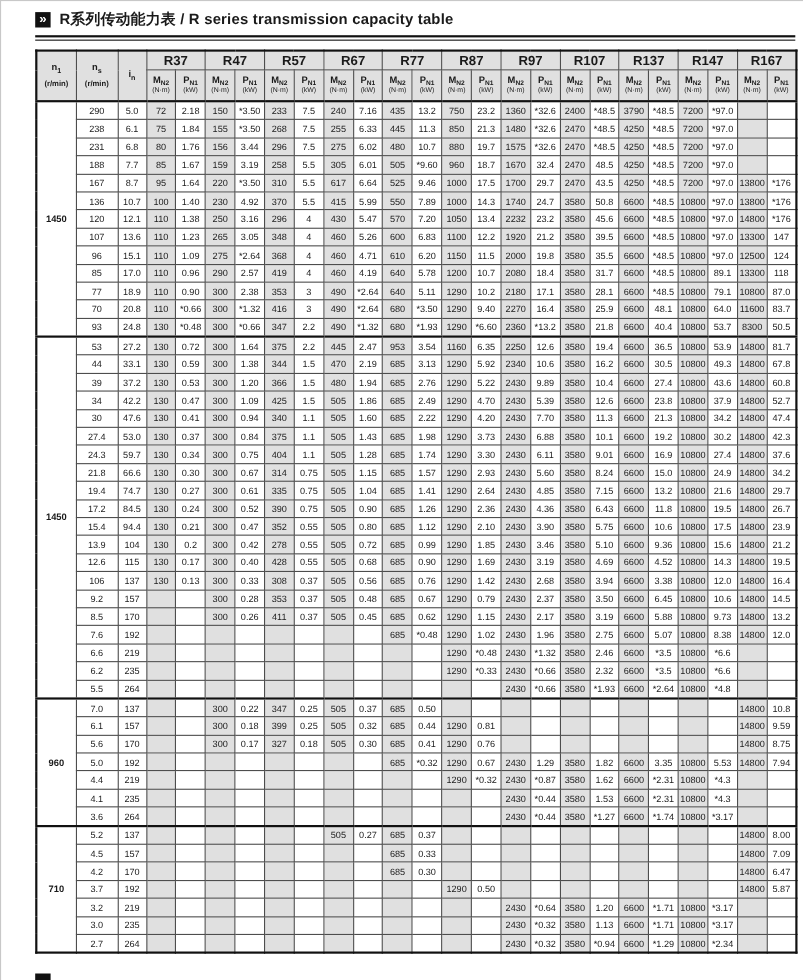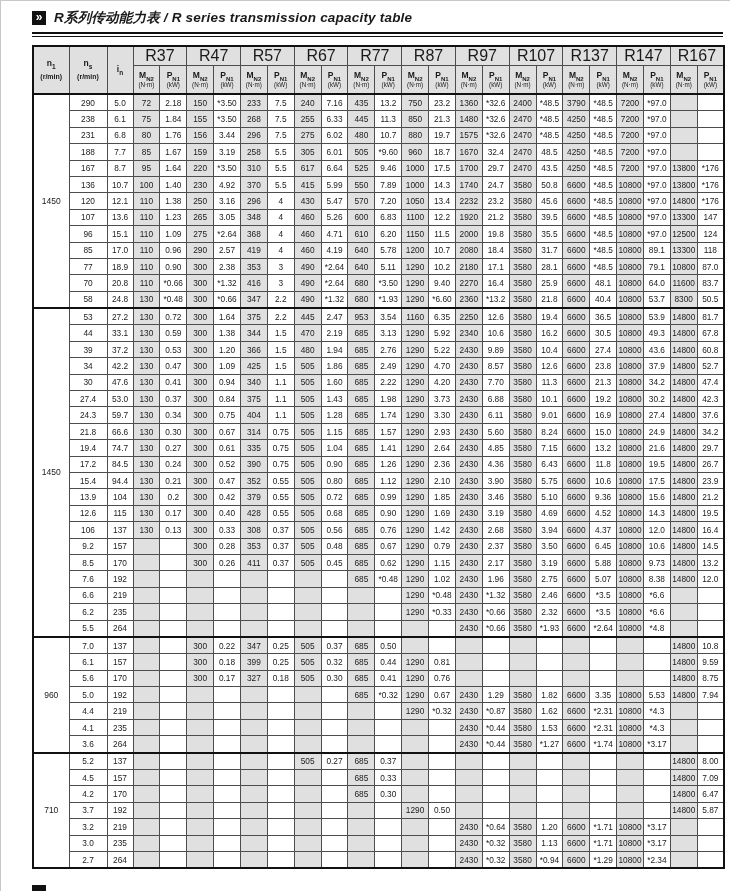--- a/index.html
+++ b/index.html
@@ -11,47 +11,47 @@
   .page {
     position:absolute; inset:0;
     border-left:1px solid #c8c8c8; border-top:1px solid #c8c8c8;
     box-sizing:border-box;
   }
   .title-row { position:absolute; left:31px; top:8px; height:18px; display:flex; align-items:center; gap:8px; }
   .title-icon {
     width:14px; height:14px; background:#111; color:#fff;
     font-size:12px; line-height:13px; text-align:center; font-weight:bold; flex:0 0 auto;
   }
-  .title-text { font-size:13.5px; font-weight:bold; letter-spacing:0.2px; white-space:nowrap;font-style:italic; }
+  .title-text { font-size:13.5px; font-weight:bold; letter-spacing:0.2px; white-space:nowrap; }
   .title-rule {
     position:absolute; left:31px; top:31px; width:691px; height:2px;
     border-top:2px solid #111; border-bottom:1px solid #111;
   }
   table.cap {
     position:absolute; left:31px; top:44px; width:691px;
     border-collapse:collapse; table-layout:fixed;
     border:2px solid #111;
   }
   .cap th, .cap td {
     border:1px solid #4d4d4d; padding:0; margin:0;
     text-align:center; vertical-align:middle;
     overflow:hidden; white-space:nowrap;
   }
   .cap thead th { background:#e0e0e0; }
   .hdr-col { font-size:8.5px; font-weight:bold; line-height:1.25; }
   .hdr-col sub { font-size:6.5px; }
   .hdr-col .unit2 { font-size:7px; font-weight:bold; }
-  .model-th { font-size:16px; font-weight:normal; height:16px; }
+  .model-th { font-size:12px; font-weight:bold; height:16px; }
   .sub-th { font-size:8.5px; font-weight:bold; height:27px; line-height:1.1; }
   .sub-th sub { font-size:6px; }
   .sub-th .unit { font-size:6.3px; font-weight:normal; line-height:1; }
   .cap tbody td { font-size:8.3px; height:15.4px; background:#fff; }
   .cap tbody td.m { background:#e0e0e0; }
   .cap tbody td.p { background:#ffffff; }
-  .cap tbody td.n1 { font-size:8.5px; background:#fff; }
+  .cap tbody td.n1 { font-size:8.5px; background:#fff;font-weight:bold; }
   .cap tbody tr.gstart td { border-top:2px solid #111; }
   .bottom-mark { position:absolute; left:31px; top:884px; width:14px; height:7px; background:#111; }
 </style>
 </head>
 <body>
 
 <div class="page">
 
   <div class="title-row">
     <div class="title-icon">»</div>
@@ -449,21 +449,21 @@
           <td class="m">3580</td>
           <td class="p">25.9</td>
           <td class="m">6600</td>
           <td class="p">48.1</td>
           <td class="m">10800</td>
           <td class="p">64.0</td>
           <td class="m">11600</td>
           <td class="p">83.7</td>
         </tr>
         <tr>
-          <td class="ns">58</td>
+          <td class="ns">93</td>
           <td class="i">24.8</td>
           <td class="m">130</td>
           <td class="p">*0.48</td>
           <td class="m">300</td>
           <td class="p">*0.66</td>
           <td class="m">347</td>
           <td class="p">2.2</td>
           <td class="m">490</td>
           <td class="p">*1.32</td>
           <td class="m">680</td>
@@ -569,21 +569,21 @@
           <td class="p">1.09</td>
           <td class="m">425</td>
           <td class="p">1.5</td>
           <td class="m">505</td>
           <td class="p">1.86</td>
           <td class="m">685</td>
           <td class="p">2.49</td>
           <td class="m">1290</td>
           <td class="p">4.70</td>
           <td class="m">2430</td>
-          <td class="p">8.57</td>
+          <td class="p">5.39</td>
           <td class="m">3580</td>
           <td class="p">12.6</td>
           <td class="m">6600</td>
           <td class="p">23.8</td>
           <td class="m">10800</td>
           <td class="p">37.9</td>
           <td class="m">14800</td>
           <td class="p">52.7</td>
         </tr>
         <tr>
@@ -768,21 +768,21 @@
           <td class="m">14800</td>
           <td class="p">23.9</td>
         </tr>
         <tr>
           <td class="ns">13.9</td>
           <td class="i">104</td>
           <td class="m">130</td>
           <td class="p">0.2</td>
           <td class="m">300</td>
           <td class="p">0.42</td>
-          <td class="m">379</td>
+          <td class="m">278</td>
           <td class="p">0.55</td>
           <td class="m">505</td>
           <td class="p">0.72</td>
           <td class="m">685</td>
           <td class="p">0.99</td>
           <td class="m">1290</td>
           <td class="p">1.85</td>
           <td class="m">2430</td>
           <td class="p">3.46</td>
           <td class="m">3580</td>
@@ -833,21 +833,21 @@
           <td class="p">0.56</td>
           <td class="m">685</td>
           <td class="p">0.76</td>
           <td class="m">1290</td>
           <td class="p">1.42</td>
           <td class="m">2430</td>
           <td class="p">2.68</td>
           <td class="m">3580</td>
           <td class="p">3.94</td>
           <td class="m">6600</td>
-          <td class="p">4.37</td>
+          <td class="p">3.38</td>
           <td class="m">10800</td>
           <td class="p">12.0</td>
           <td class="m">14800</td>
           <td class="p">16.4</td>
         </tr>
         <tr>
           <td class="ns">9.2</td>
           <td class="i">157</td>
           <td class="m"></td>
           <td class="p"></td>

